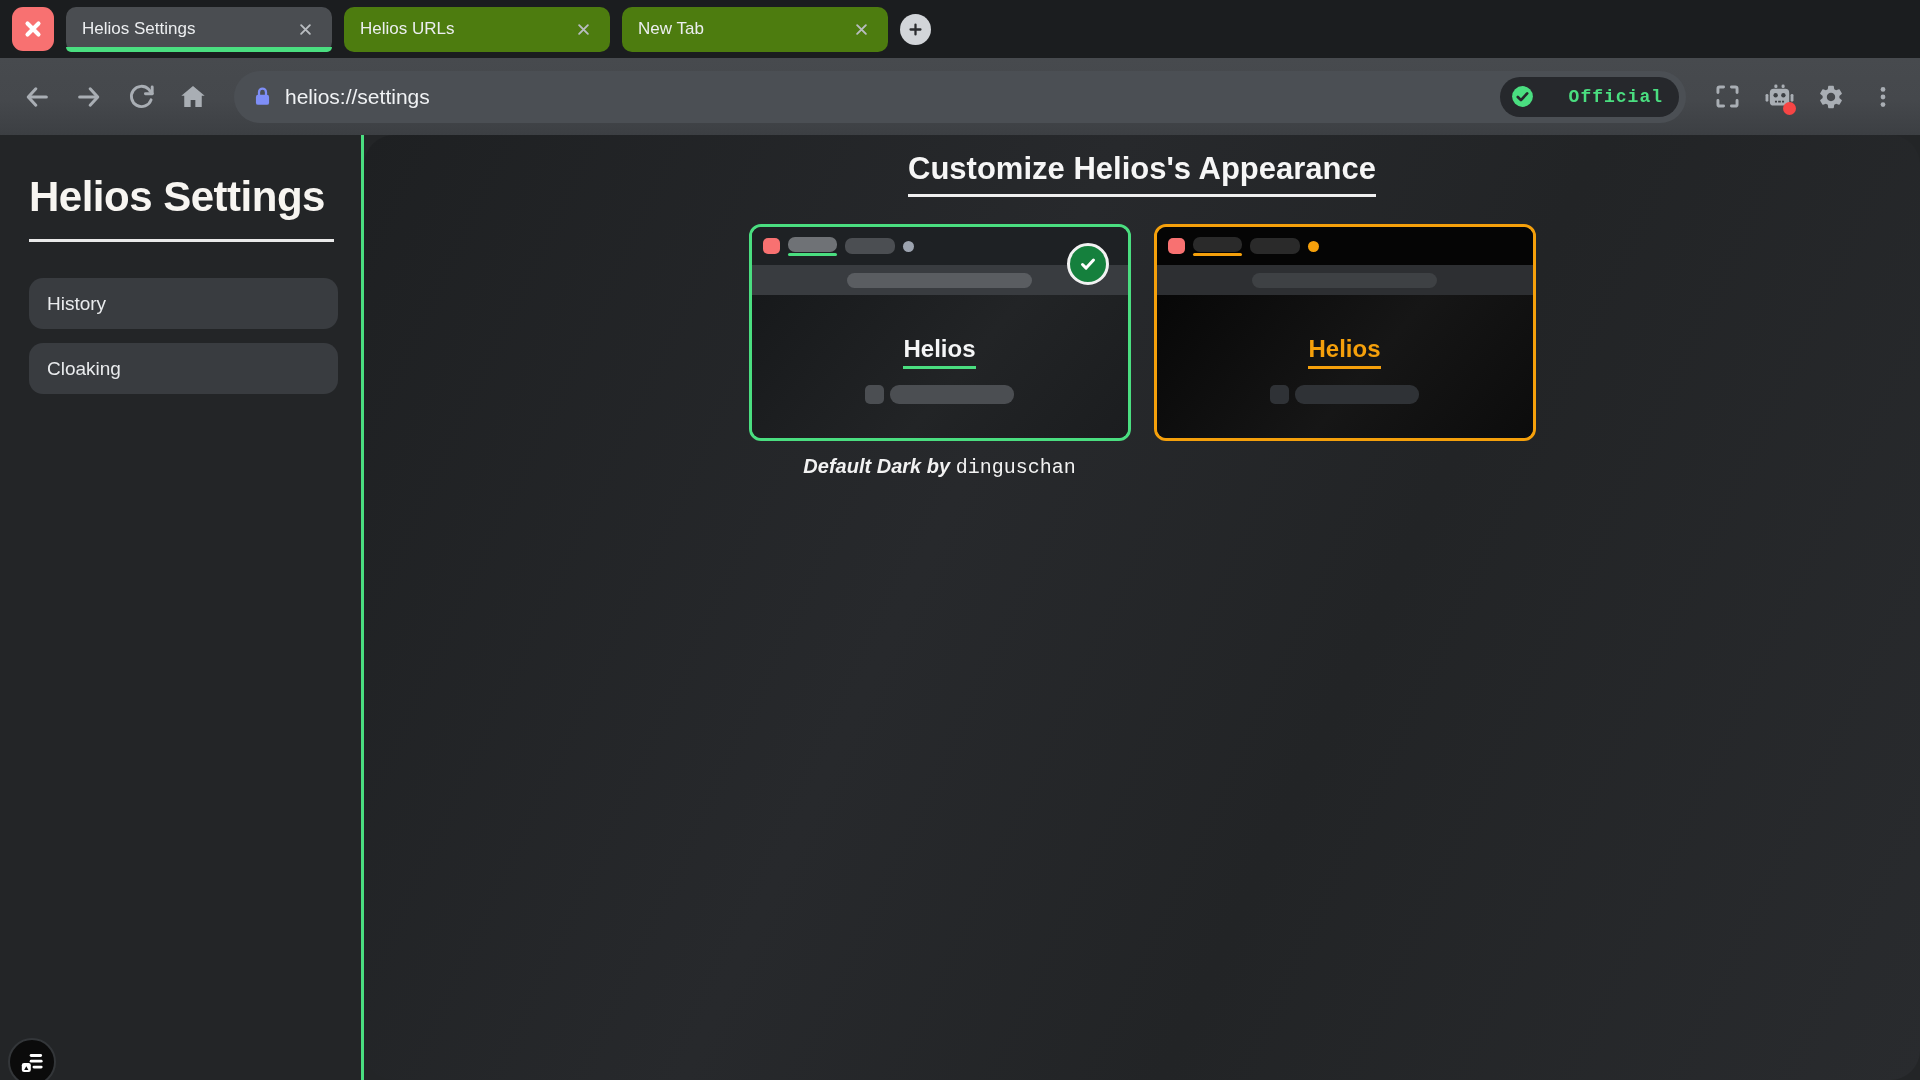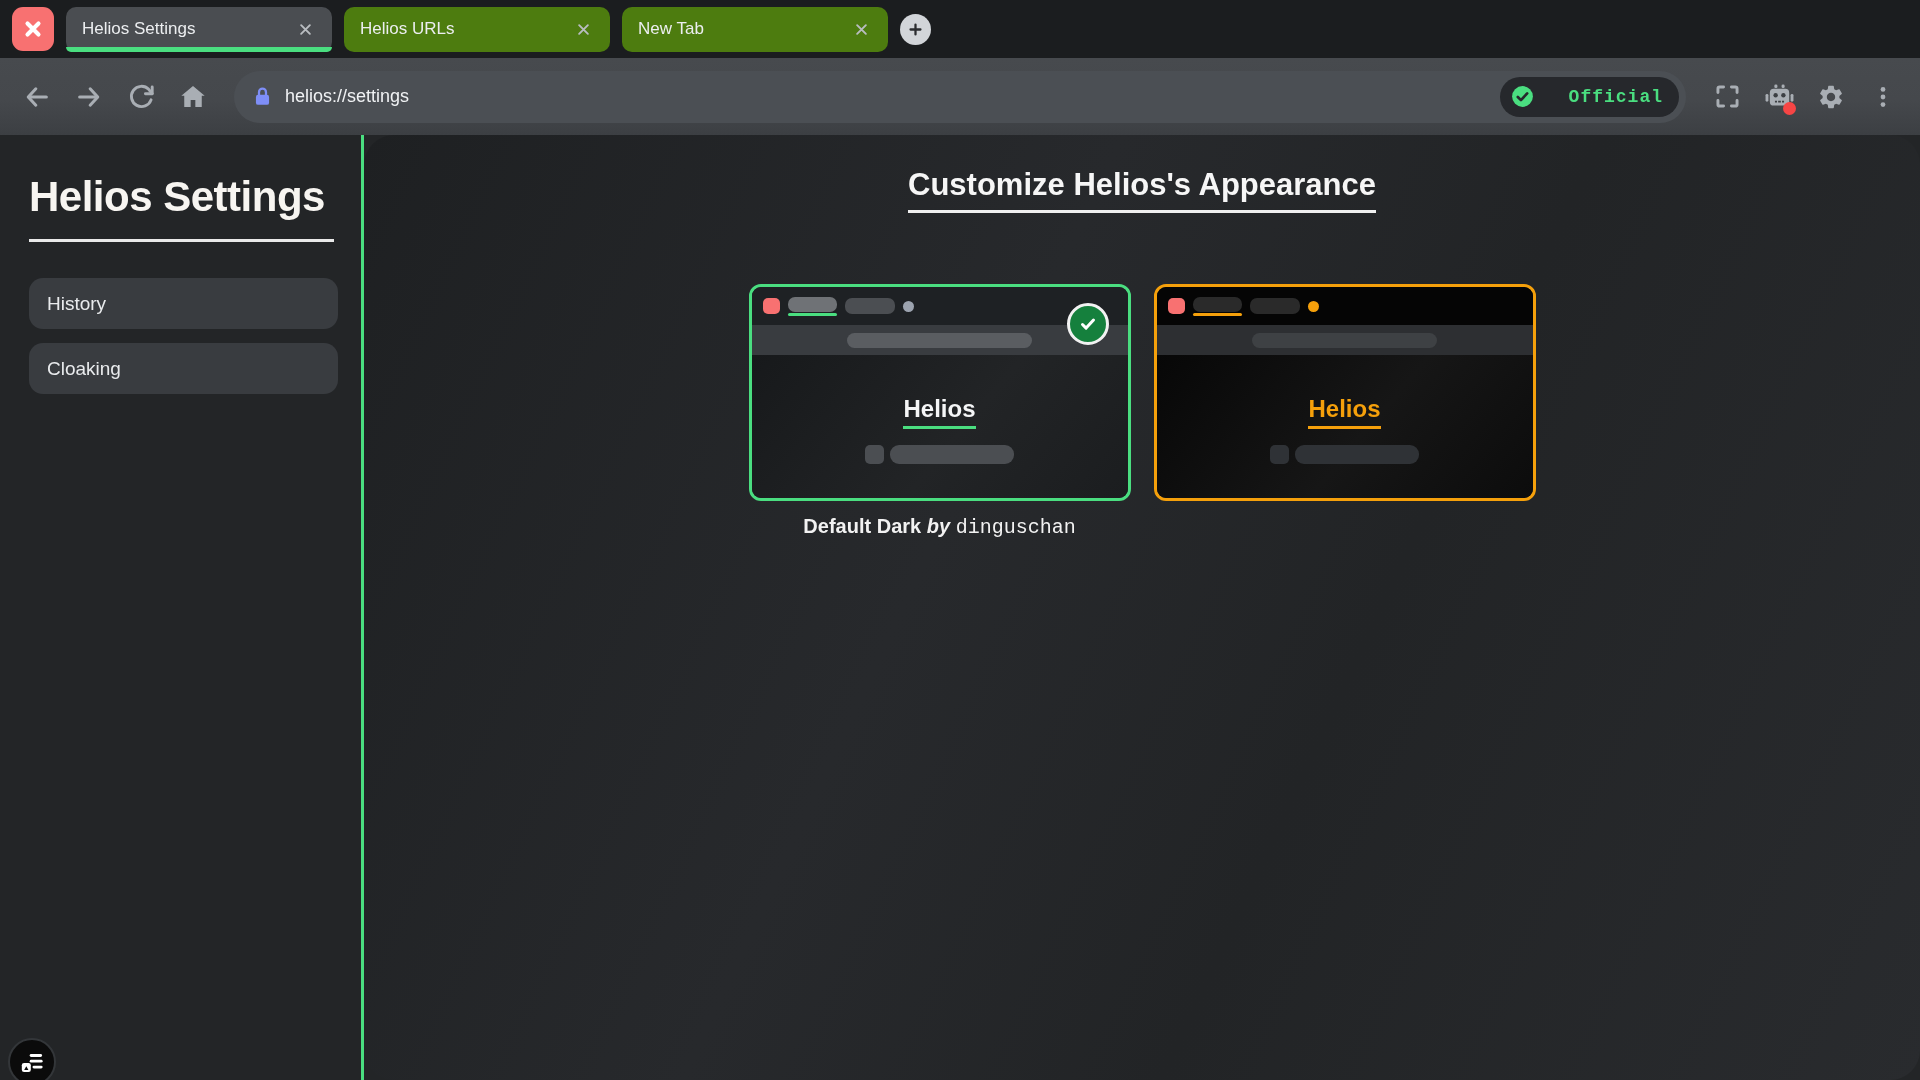--- a/index.html
+++ b/index.html
@@ -24,21 +24,21 @@
   .newtab-btn { width:31px; height:31px; border-radius:50%; background:#d2d5d9;
                 display:grid; place-items:center; cursor:pointer; flex:0 0 auto; }
 
   
   .navbar { height:77px; background:linear-gradient(#474a4e 0%, #45484c 55%, #3c3f43 100%);
             display:flex; align-items:center; padding:0 14px; gap:6px; flex:0 0 auto; }
   .nav-btn { width:46px; height:46px; display:grid; place-items:center; border-radius:10px;
              color:#a9aeb4; flex:0 0 auto; }
   .urlbar { flex:1; height:52px; background:#4b4f54; border-radius:26px; display:flex;
             align-items:center; padding:0 7px 0 18px; gap:12px; margin:0 12px; min-width:0; }
-  .url-text { color:#f0f2f4; font-size:18px; white-space:nowrap; }
+  .url-text { color:#f0f2f4; font-size:21px; white-space:nowrap; }
   .url-spacer { flex:1; }
   .official-badge { height:40px; border-radius:20px; background:#26282c; display:flex;
                     align-items:center; gap:9px; padding:0 16px 0 10px; flex:0 0 auto; }
   .official-text { font-family:"Liberation Mono", monospace; font-weight:bold; font-size:18px;
                    color:#4ade80; letter-spacing:1px;padding-left:25px; }
   .robot-wrap { position:relative; }
   .robot-dot { position:absolute; right:6px; bottom:5px; width:13px; height:13px;
                border-radius:50%; background:#f64545; }
 
   
@@ -46,29 +46,29 @@
   .sidebar { width:364px; flex:0 0 auto; border-right:3px solid #4ade80;
              padding:38px 26px 0 29px; background:#232527; }
   .sb-title { font-size:42px; font-weight:bold; color:#f7f5f1; letter-spacing:-0.5px; }
   .sb-hr { height:3px; background:#e9e9e9; border:none; margin:18px 0 36px 0; width:305px; }
   .sb-item { width:309px; height:51px; background:#393c40; border-radius:14px; display:flex;
              align-items:center; padding:0 18px; margin-bottom:14px; color:#e9ebed;
              font-size:19px; cursor:pointer; }
   .sb-item.active { border:2px solid #4ade80; }
   .sb-dot { width:15px; height:15px; border-radius:50%; background:#4ade80; margin-left:auto; }
 
-  .main { flex:1; min-width:0; padding-top:32px; position:relative;
+  .main { flex:1; min-width:0; padding-top:16px; position:relative;
           background:linear-gradient(115deg, #1e2022 0%, #27292c 38%, #222426 62%, #292b2e 100%);border-radius:30px; }
   .heading-wrap { text-align:center; }
   .main-heading { display:inline-block; font-size:31px; font-weight:bold; color:#f6f6f6;
                   border-bottom:3px solid #f0f0f0; padding-bottom:7px; }
 
   
   .cards { display:flex; justify-content:center; gap:23px; margin-top:27px; }
-  .theme-card { width:382px;margin-top:44px; }
+  .theme-card { width:382px; }
   .preview { height:217px; border-radius:12px; overflow:hidden; position:relative;
              display:flex; flex-direction:column; cursor:pointer; border:3px solid var(--acc); }
   .m-tabbar { height:38px; display:flex; align-items:center; gap:8px; padding:0 11px;
               flex:0 0 auto; background:var(--mtab-bg); }
   .m-logo { width:17px; height:16px; border-radius:5px; background:#f87171; flex:0 0 auto; }
   .m-tabwrap { display:flex; flex-direction:column; gap:1px; }
   .m-tab1 { width:49px; height:15px; border-radius:7px; background:var(--pill1); }
   .m-underline { width:49px; height:3px; border-radius:2px; background:var(--acc); }
   .m-tab2 { width:50px; height:16px; border-radius:7px; background:var(--pill2); }
   .m-dot { width:11px; height:11px; border-radius:50%; background:var(--mdot); }
@@ -89,21 +89,21 @@
   .theme-green { --acc:#4ade80; --mtab-bg:#1e2124; --pill1:#6f7276; --pill2:#4b4e52;
                  --mdot:#9ca3af; --mnav-bg:#393c40; --murl:#5a5d61;
                  --mcontent:linear-gradient(130deg,#17191b 0%,#222426 55%,#1b1d1f 100%);
                  --mtitle:#f5f6f7; --mgray:#4b4e52; }
   .theme-orange { --acc:#f5a00b; --mtab-bg:#050505; --pill1:#2a2a2a; --pill2:#2a2a2a;
                   --mdot:#f5a00b; --mnav-bg:#2d2f32; --murl:#3e4144;
                   --mcontent:linear-gradient(130deg,#070707 0%,#161616 55%,#0c0c0c 100%);
                   --mtitle:#f5a00b; --mgray:#2f3236; }
 
   .caption { text-align:center; margin-top:14px; font-size:20px; color:#f2f2f2; }
-  .t-name { font-weight:bold; }
+  .t-name { font-style:italic; font-weight:bold; }
   .t-by { font-weight:bold;font-style:italic; }
   .theme-green-card .t-author { font-family:"Liberation Mono", monospace; font-size:20px;text-align:center; }
   .theme-orange-card .t-author { font-weight:bold; }
 
   
   .fab { position:absolute; left:8px; bottom:-6px; width:48px; height:48px; border-radius:50%;
          background:#0b0b0b; border:2px solid #333639; display:grid; place-items:center;
          cursor:pointer; }
 </style>
 </head>

